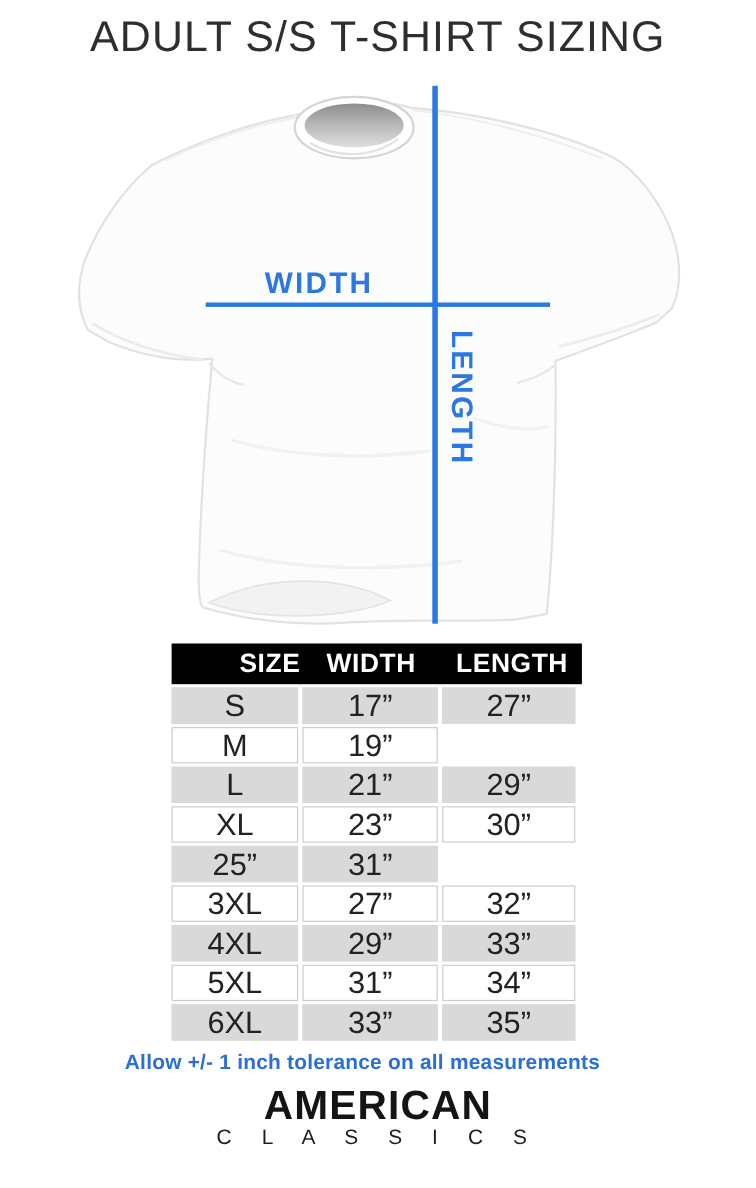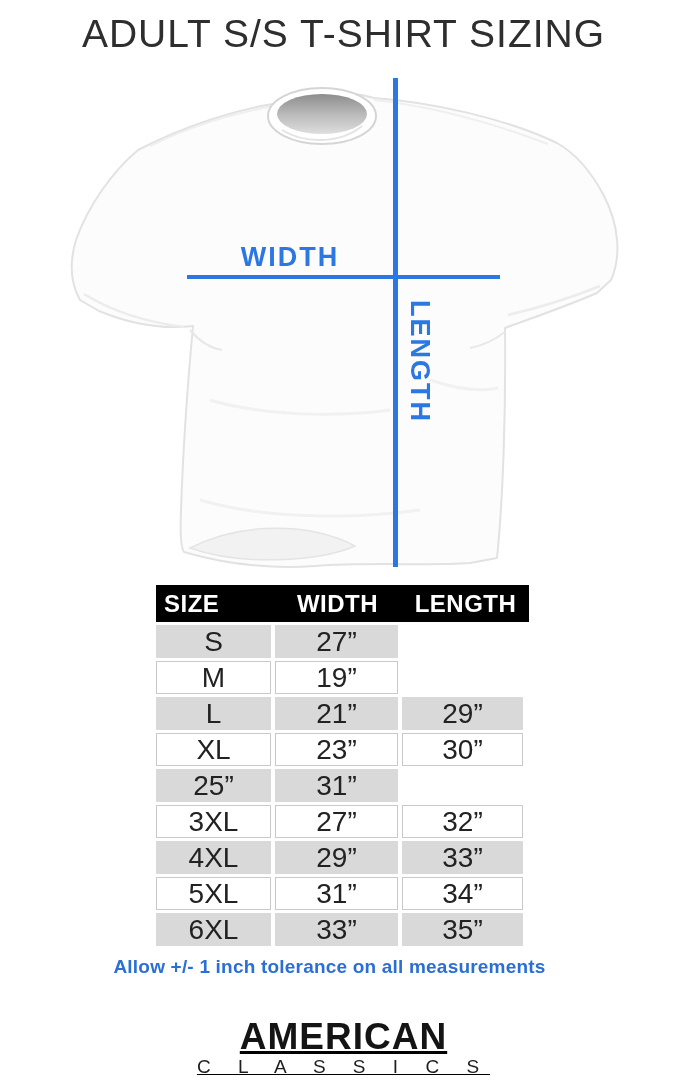--- a/index.html
+++ b/index.html
@@ -45,21 +45,21 @@
   
   .size-table { position:absolute; top:585px; left:156px; width:373px; }
   .thead {
     display:grid; grid-template-columns:117px 129px 127px;
     background:var(--header-bg,#000); height:37px; align-items:center;
   }
   .th {
     color:var(--header-text,#fff); font-weight:bold; font-size:24px;
     letter-spacing:0.5px; text-align:center; line-height:37px;
   }
-  .th-size { text-align:left; padding-left:8px; }
+  .th-size { text-align:right; padding-left:8px; }
   .trow {
     display:grid; grid-template-columns:115px 123px 121px;
     column-gap:4px; margin-top:3px; height:33px;
   }
   .c {
     text-align:center; font-size:28px; font-weight:400; color:#222;
     line-height:32px; background:#ffffff; border:1px solid #c9c9c9;
     white-space:nowrap; overflow:hidden;
   }
   .trow:nth-child(even) .c {
@@ -67,21 +67,21 @@
   }
 
   
   .note {
     position:absolute; top:956px; left:0; width:659px; text-align:center;
     font-size:19px; font-weight:bold; color:var(--note-blue,#2b6fd6);
     letter-spacing:0.2px;
   }
 
   
-  .brand { position:absolute; top:1018px; left:0; width:687px; text-align:center;text-decoration:underline; }
+  .brand { position:absolute; top:986px; left:0; width:687px; text-align:center; }
   .brand-line1 {
     font-size:37px; font-weight:bold; color:#141414;
     letter-spacing:1px; line-height:38px;
   }
   .brand-line2 {
     font-size:19px; font-weight:400; color:#1e1e1e;
     letter-spacing:11px; line-height:22px;
   }
 </style>
 </head>
@@ -147,20 +147,21 @@
   </div>
 
   <div class="size-table">
     <div class="thead">
       <div class="th th-size">SIZE</div>
       <div class="th">WIDTH</div>
       <div class="th">LENGTH</div>
     </div>
     <div class="trow">
       <div class="c">S</div>
+      <div class="c">17”</div>
       <div class="c">27”</div>
     </div>
     <div class="trow">
       <div class="c">M</div>
       <div class="c">19”</div>
     </div>
     <div class="trow">
       <div class="c">L</div>
       <div class="c">21”</div>
       <div class="c">29”</div>

